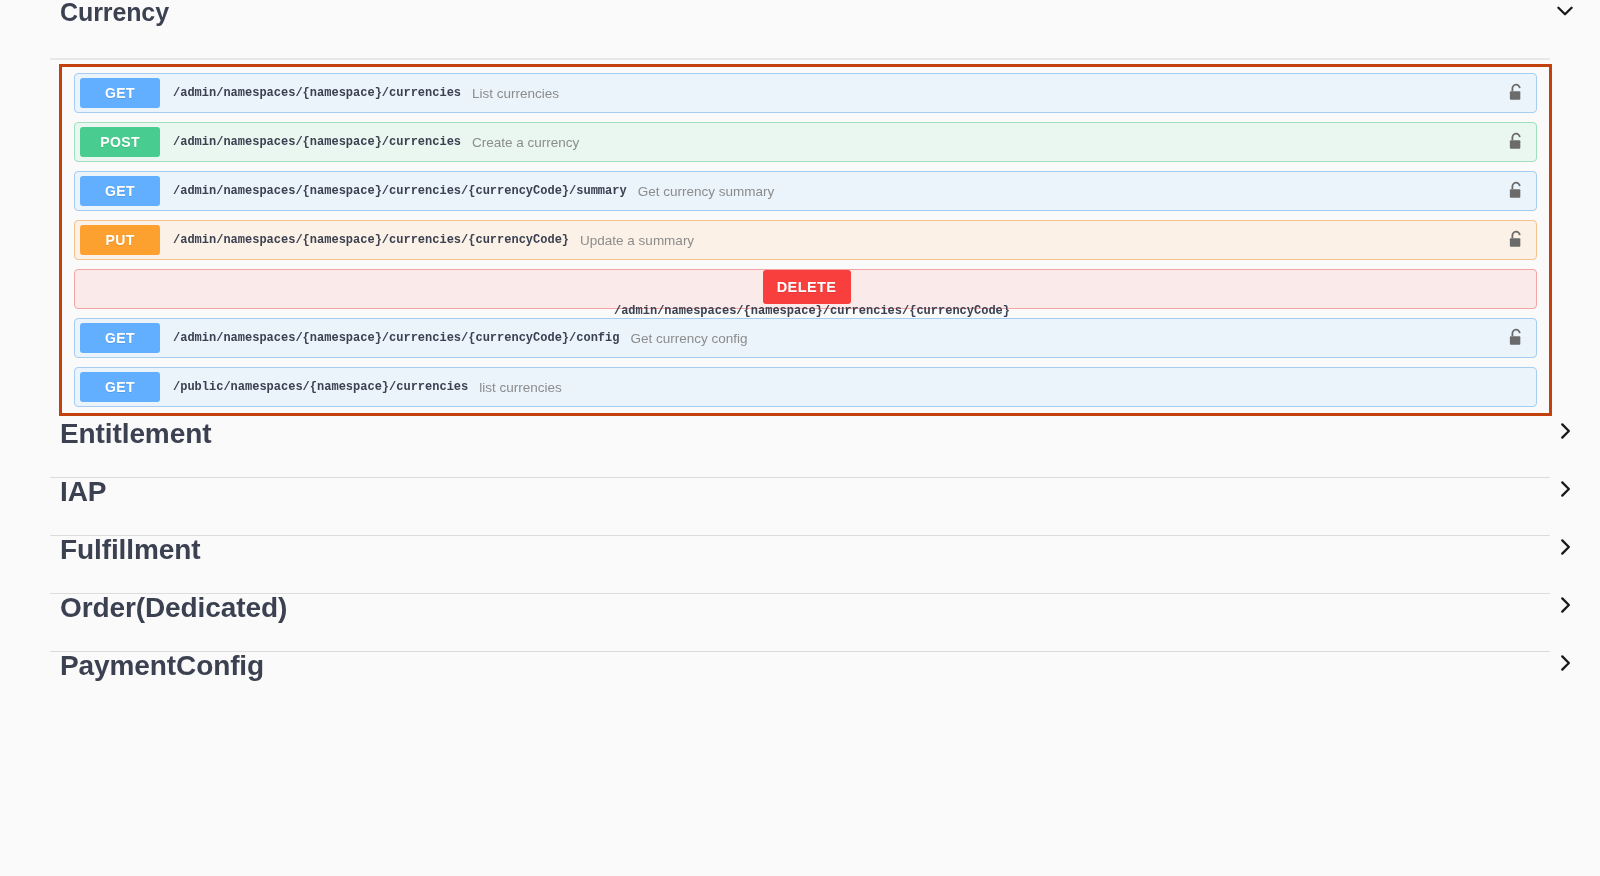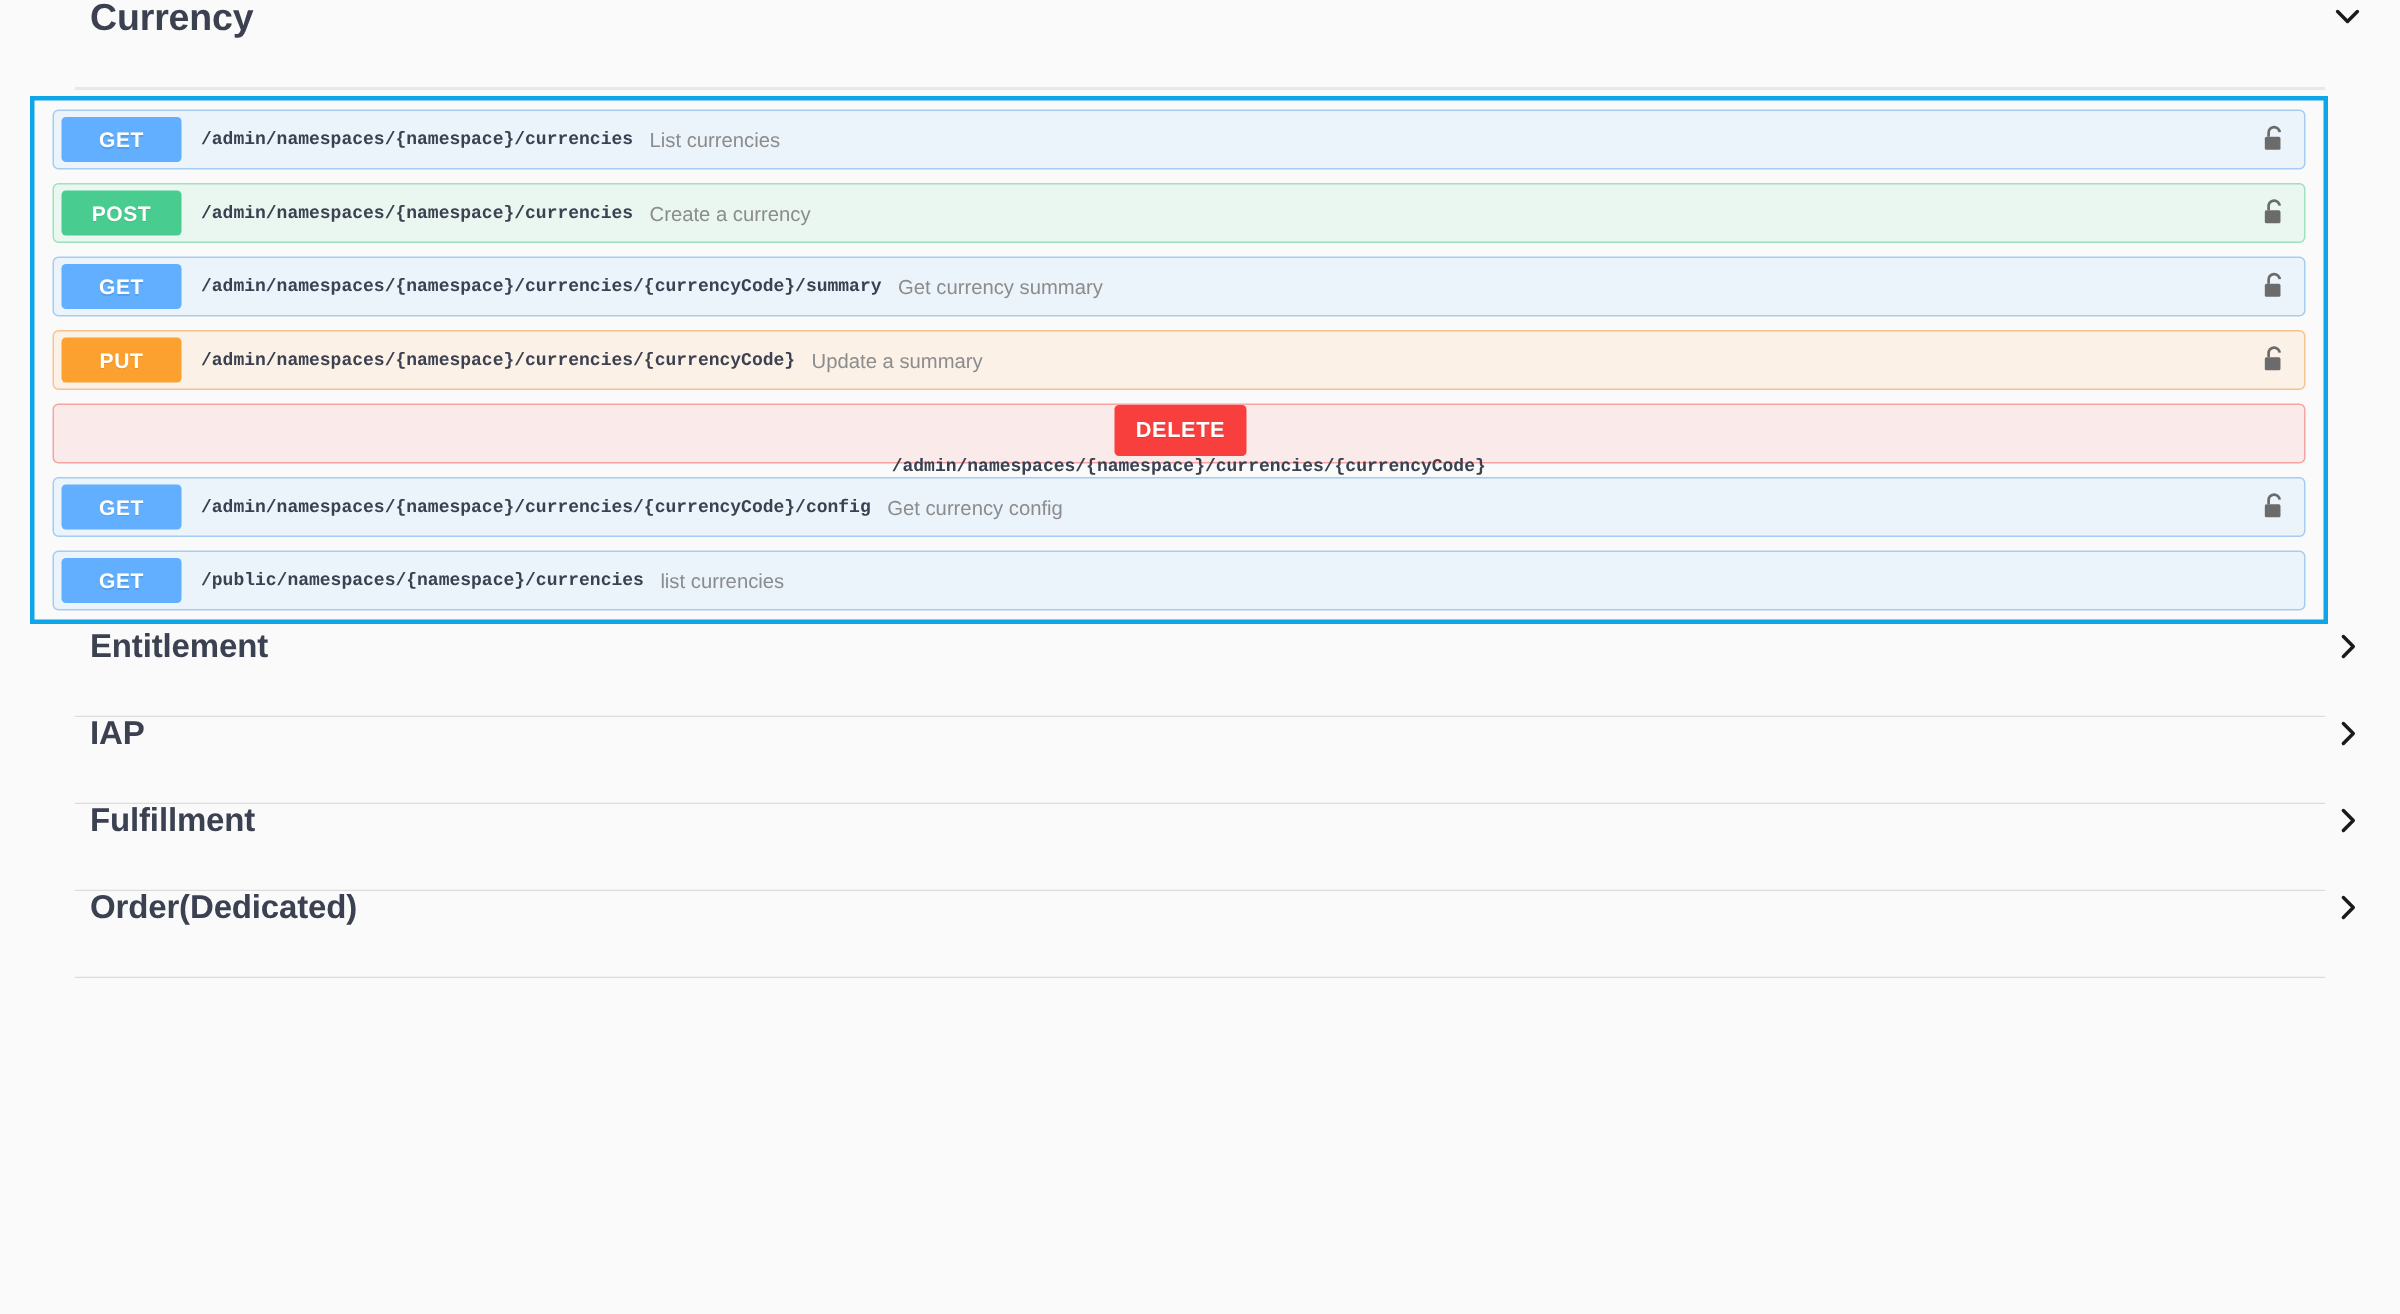--- a/index.html
+++ b/index.html
@@ -43,22 +43,22 @@
   .chevron svg { display: block; width: 22px; height: 22px; }
 
   .tag-sep {
     height: 2px;
     background: #e8e8e8;
     margin: 0 50px 0 50px;
   }
 
   
   .ops-outline {
-    border: 3px solid #0ea5e9;
-    margin: 4px 48px 0 20px;
+    border: 3px solid #c2410c;
+    margin: 4px 48px 0 59px;
     padding: 6px 0 6px 0;
     background: #fafafa;
   }
 
   .op-row {
     display: flex;
     align-items: center;
     height: 40px;
     margin: 0 12px 9px 12px;
     border-radius: 4px;
@@ -117,21 +117,21 @@
   }
   .op-lock svg { display:block; width:18px; height:20px; }
   .op-lock.hidden { visibility: hidden; }
 
   
   .collapsed-list { margin-top: 4px; }
   .collapsed-tag {
     position: relative;
   }
   .collapsed-tag .tag-header { height: 57px; }
-  .collapsed-tag .tag-title { font-size: 22px; }
+  .collapsed-tag .tag-title { font-size: 28px; }
   .collapsed-divider {
     height: 1px;
     background: #dcdcdc;
     margin: 0 50px;
   }
 </style>
 </head>
 <body>
 
 <div class="tag-block">
@@ -276,14 +276,24 @@
       <span class="tag-title">Order(Dedicated)</span>
       <span class="chevron">
         <svg viewBox="0 0 20 20" aria-hidden="true">
           <path d="M7.5 4 L13.5 10 L7.5 16" fill="none" stroke="#1a1a1a" stroke-width="2.1" stroke-linecap="round" stroke-linejoin="round"></path>
         </svg>
       </span>
     </div>
     <div class="collapsed-divider"></div>
   </div>
 
+  <div class="collapsed-tag">
+    <div class="tag-header">
+      <span class="tag-title">PaymentConfig</span>
+      <span class="chevron">
+        <svg viewBox="0 0 20 20" aria-hidden="true">
+          <path d="M7.5 4 L13.5 10 L7.5 16" fill="none" stroke="#1a1a1a" stroke-width="2.1" stroke-linecap="round" stroke-linejoin="round"></path>
+        </svg>
+      </span>
+    </div>
+  </div>
 
 </div>
 
 </body></html>

